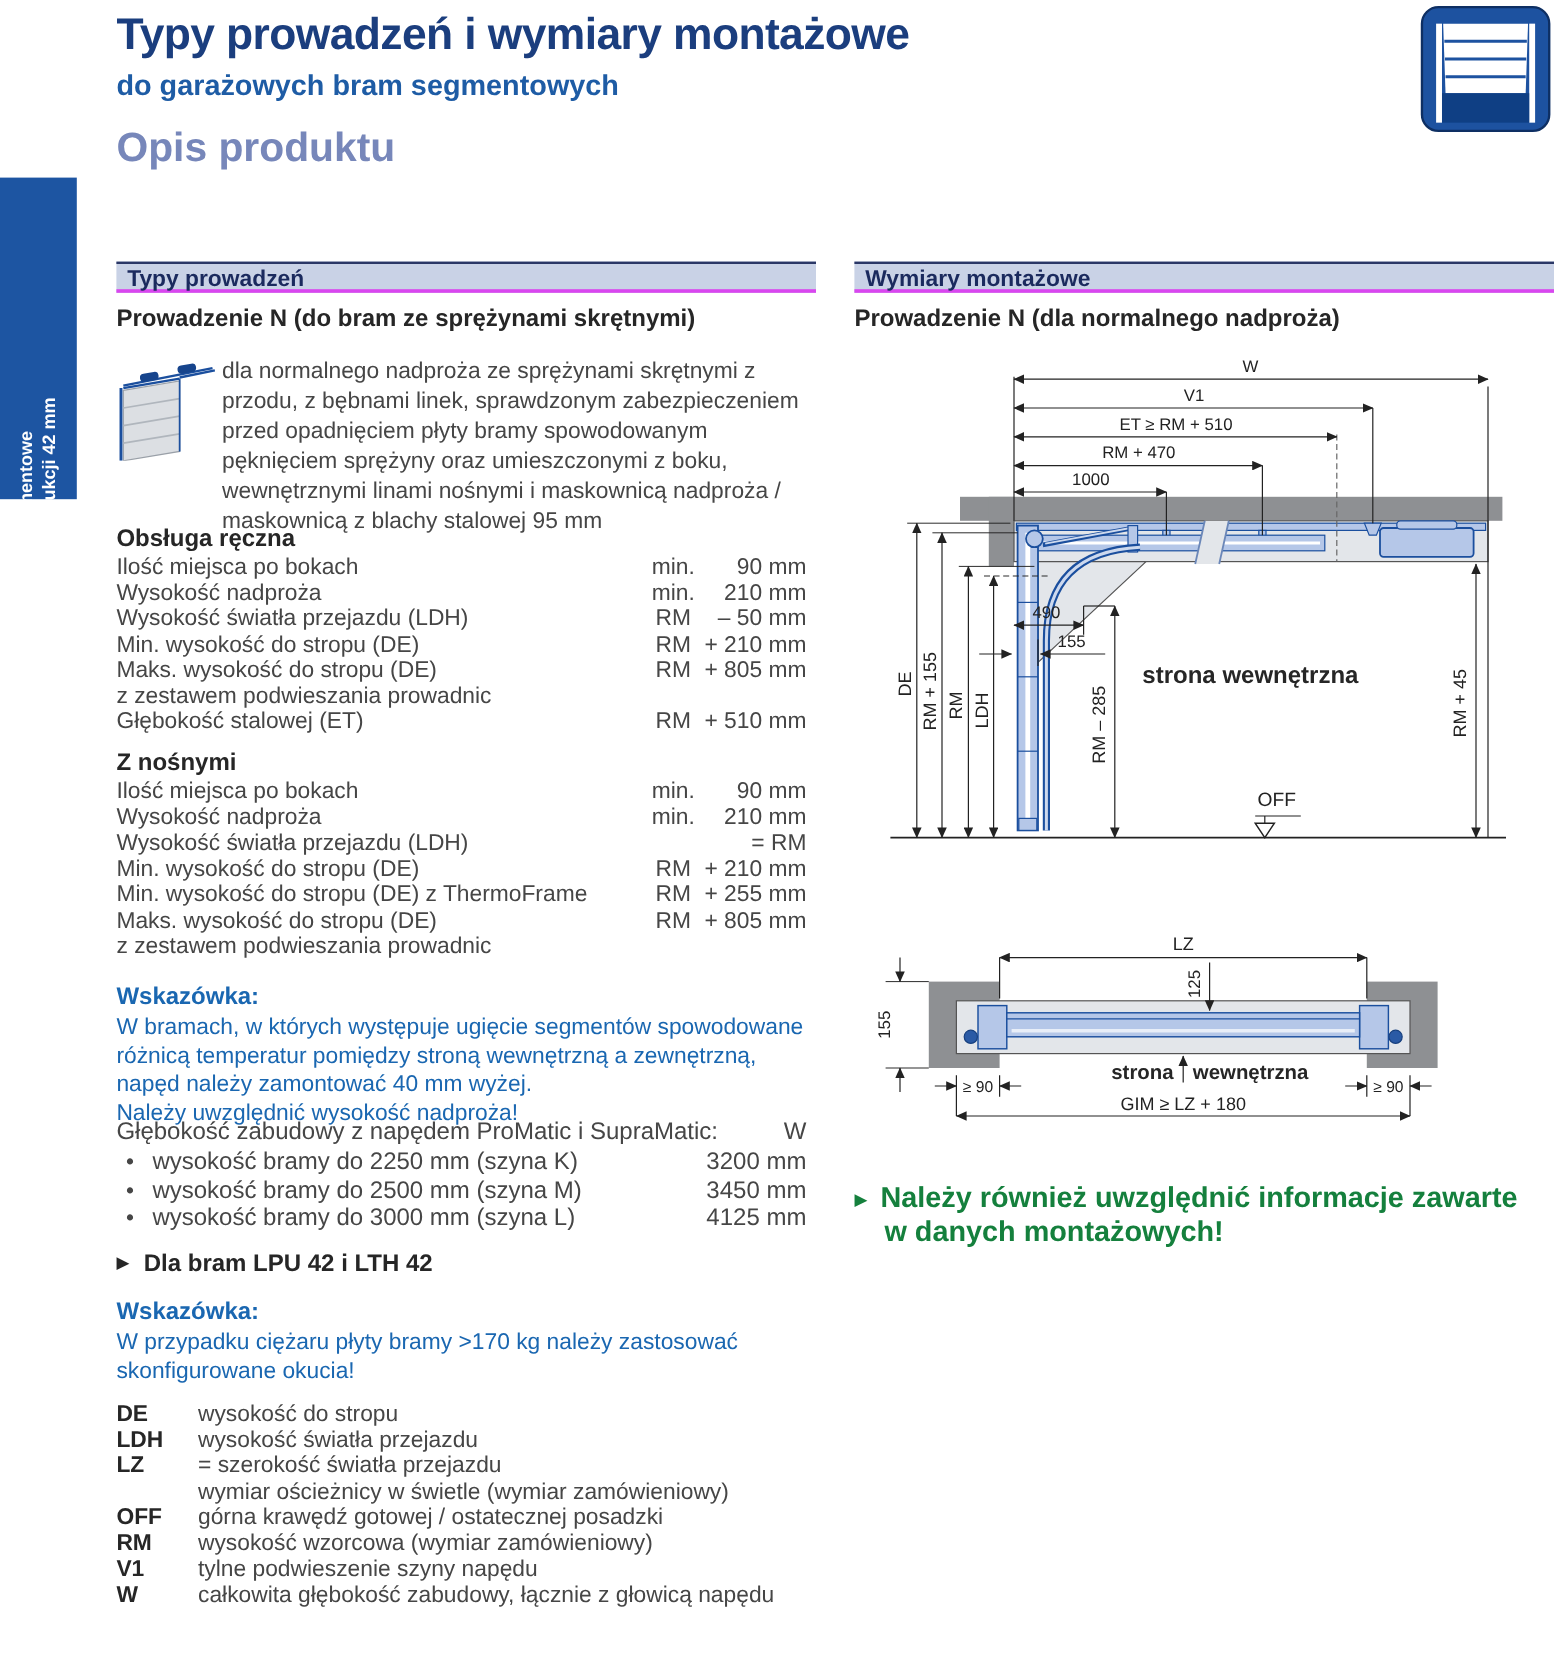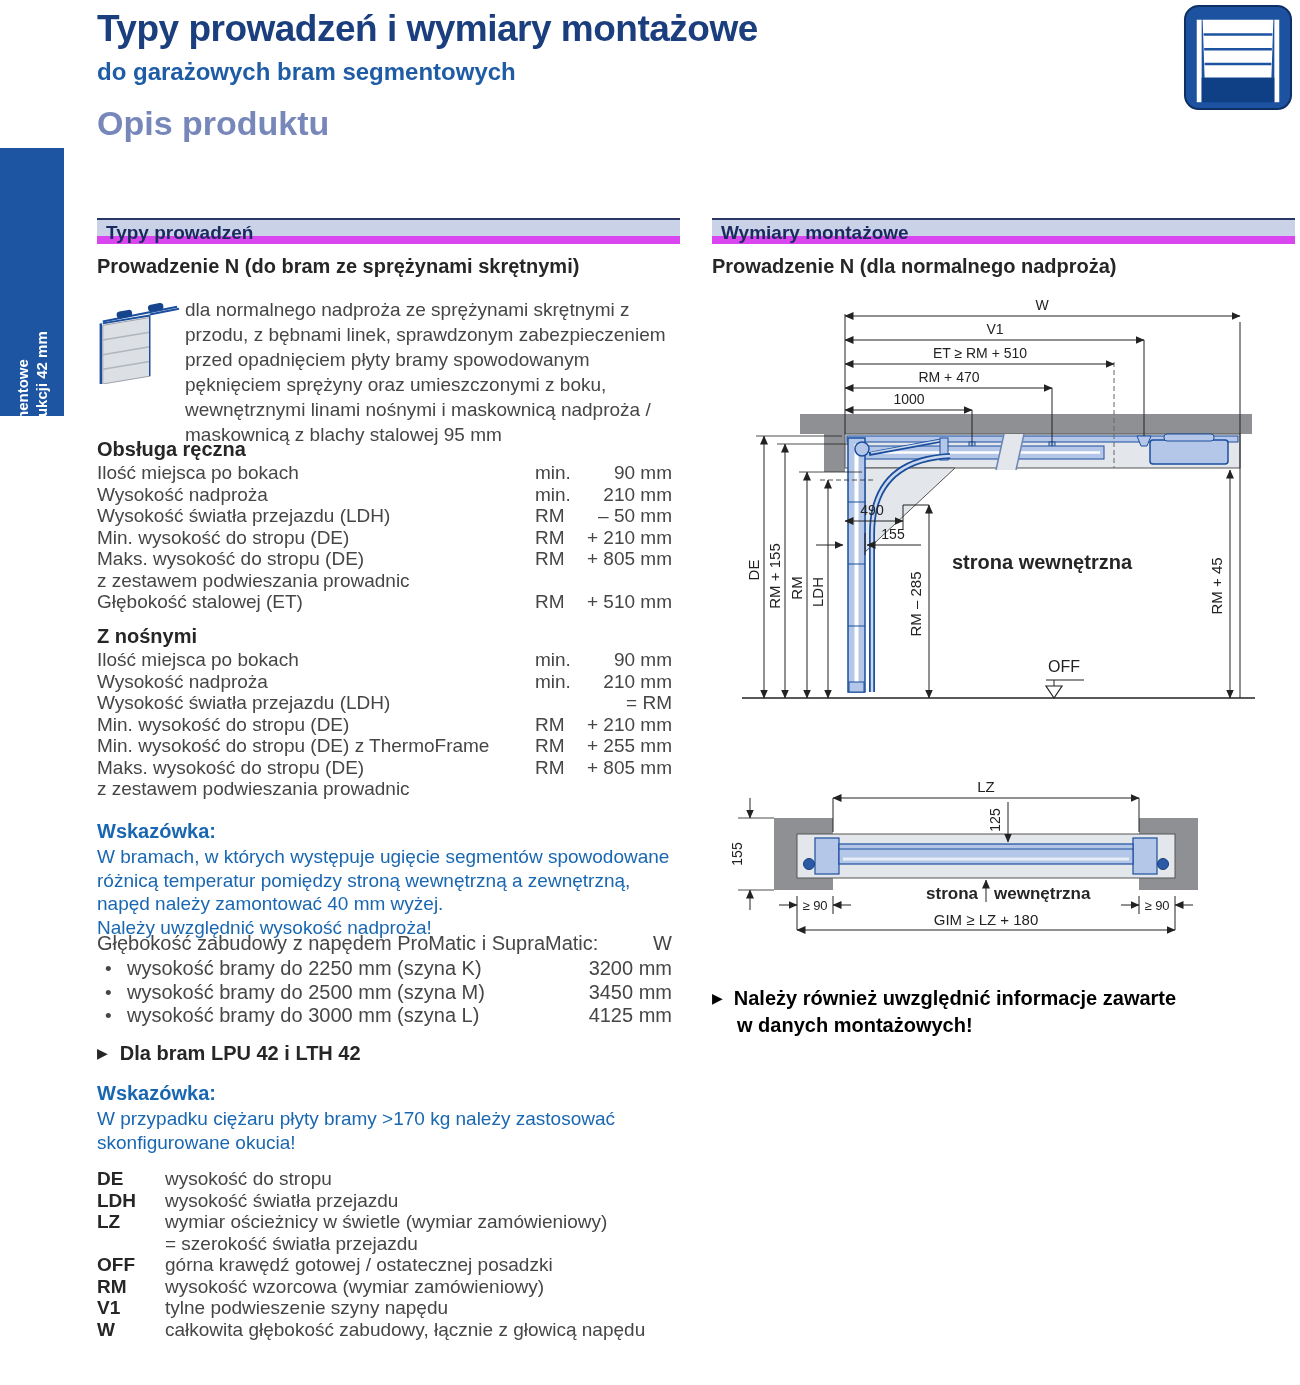--- a/index.html
+++ b/index.html
@@ -10,31 +10,31 @@
   .h1{position:absolute;left:97px;top:8px;font-size:37px;font-weight:bold;color:#1b3e7e;letter-spacing:-0.5px;}
   .h2{position:absolute;left:97px;top:58px;font-size:24px;font-weight:bold;color:#1e5ca5;}
   .h3{position:absolute;left:97px;top:104px;font-size:34px;font-weight:bold;color:#7787ba;}
 
   
   .sidebar{position:absolute;left:0;top:148px;width:64px;height:268px;background:#1d55a2;}
   .sidebar-text{position:absolute;left:-102px;top:250px;width:268px;height:64px;transform:rotate(-90deg);
     color:#fff;font-weight:bold;font-size:15px;line-height:19px;text-align:center;display:flex;flex-direction:column;justify-content:center;}
 
   
-  .secbar{position:absolute;width:583px;height:26px;background:#c9d2e6;border-top:2px solid #2a3766;border-bottom:8px solid #d946ef;
+  .secbar{position:absolute;width:583px;height:26px;background:#c9d2e6;border-top:2px solid #2a3766;border-bottom:3px solid #d946ef;
     font-size:19px;font-weight:bold;color:#1b2a5e;line-height:26px;padding-left:9px;box-sizing:border-box;}
   .h4{position:absolute;font-size:20px;font-weight:bold;color:#262626;}
 
   .body-text{font-size:19px;color:#464646;}
   .intro{position:absolute;left:185px;top:297px;width:500px;line-height:25px;}
 
   .tbl-title{position:absolute;left:97px;font-size:20px;font-weight:bold;color:#262626;}
   .tbl{position:absolute;left:97px;width:575px;}
   .trow{display:grid;grid-template-columns:438px 52px 1fr;height:21.5px;line-height:21.5px;font-size:19px;}
-  .tqual{text-align:left;}
+  .tqual{text-align:center;}
   .tval{text-align:right;}
 
   .hint-title{position:absolute;left:97px;font-size:20px;font-weight:bold;color:#1a67b1;}
   .hint-lines{position:absolute;left:97px;width:583px;font-size:19px;line-height:23.5px;color:#1a67b1;}
 
   .depth{position:absolute;left:97px;top:931px;width:575px;font-size:20px;}
   .depth-intro{display:flex;height:24px;line-height:24px;}
   .depth-intro .lbl{flex:1;}
   .depth-items{margin-top:2px;}
   .ditem{display:flex;height:23.5px;line-height:23.5px;padding-left:8px;}
@@ -42,21 +42,21 @@
   .ditem .bullet::before{content:"\2022";font-size:19px;color:#464646;}
   .ditem .lbl{flex:1;}
 
   .arrow-head{position:absolute;left:97px;font-size:20px;font-weight:bold;color:#262626;}
   .arrow-head .tri::before{content:"\25B6";font-size:14px;margin-right:12px;position:relative;top:-2px;}
 
   .legend{position:absolute;left:97px;top:1168px;width:575px;font-size:19px;line-height:21.5px;}
   .lrow{display:grid;grid-template-columns:68px 1fr;}
   .lterm{font-weight:bold;color:#262626;}
 
-  .note{position:absolute;left:712px;top:986px;width:583px;font-size:20px;font-weight:bold;color:#000000;line-height:25px;}
+  .note{position:absolute;left:712px;top:986px;width:583px;font-size:24px;font-weight:bold;color:#15803d;line-height:25px;}
   .note .tri::before{content:"\25B6";font-size:14px;margin-right:11px;position:relative;top:-2px;}
   .note .l2{padding-left:25px;}
 
   svg text{font-family:"Liberation Sans","DejaVu Sans",sans-serif;}
 </style>
 </head>
 <body>
 
 <div class="page">
 
@@ -230,22 +230,22 @@
         <span class="lterm">DE</span>
         <span>wysokość do stropu</span>
       </div>
     <div class="lrow">
         <span class="lterm">LDH</span>
         <span>wysokość światła przejazdu</span>
       </div>
     <div class="lrow">
         <span class="lterm">LZ</span>
         <span>
+          <span style="display:block;">= szerokość światła przejazdu</span>
           <span style="display:block;">wymiar ościeżnicy w świetle (wymiar zamówieniowy)</span>
-          <span style="display:block;">= szerokość światła przejazdu</span>
         </span>
       </div>
     <div class="lrow">
         <span class="lterm">OFF</span>
         <span>górna krawędź gotowej / ostatecznej posadzki</span>
       </div>
     <div class="lrow">
         <span class="lterm">RM</span>
         <span>wysokość wzorcowa (wymiar zamówieniowy)</span>
       </div>

